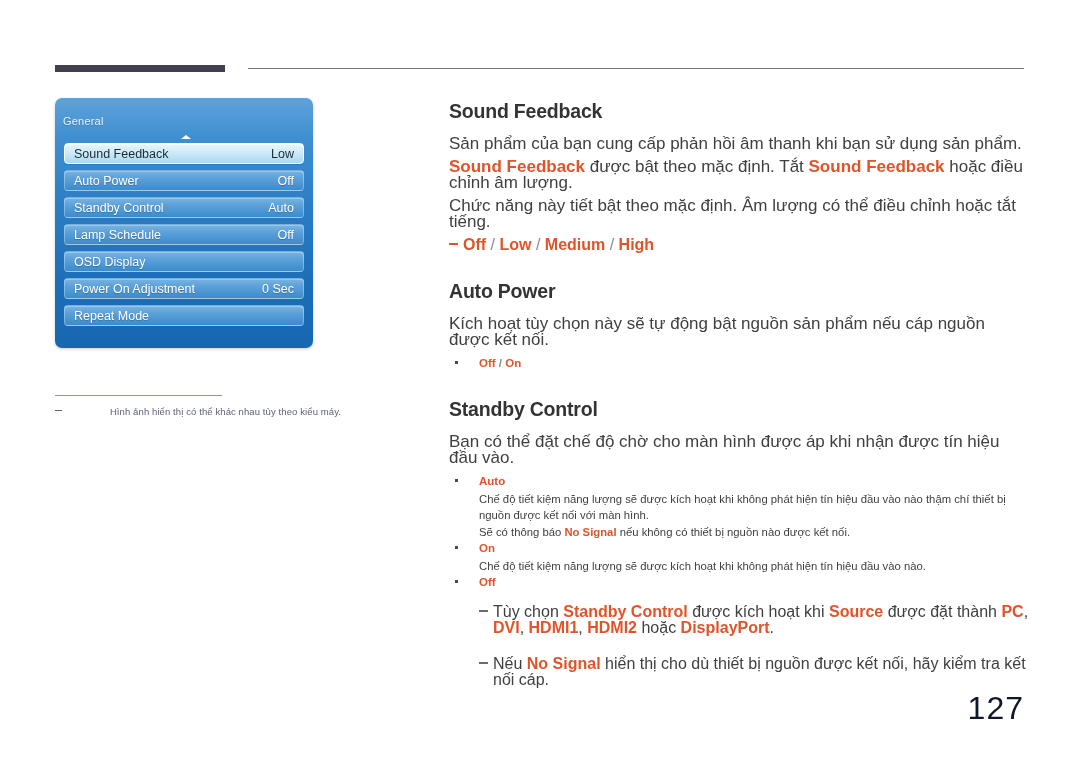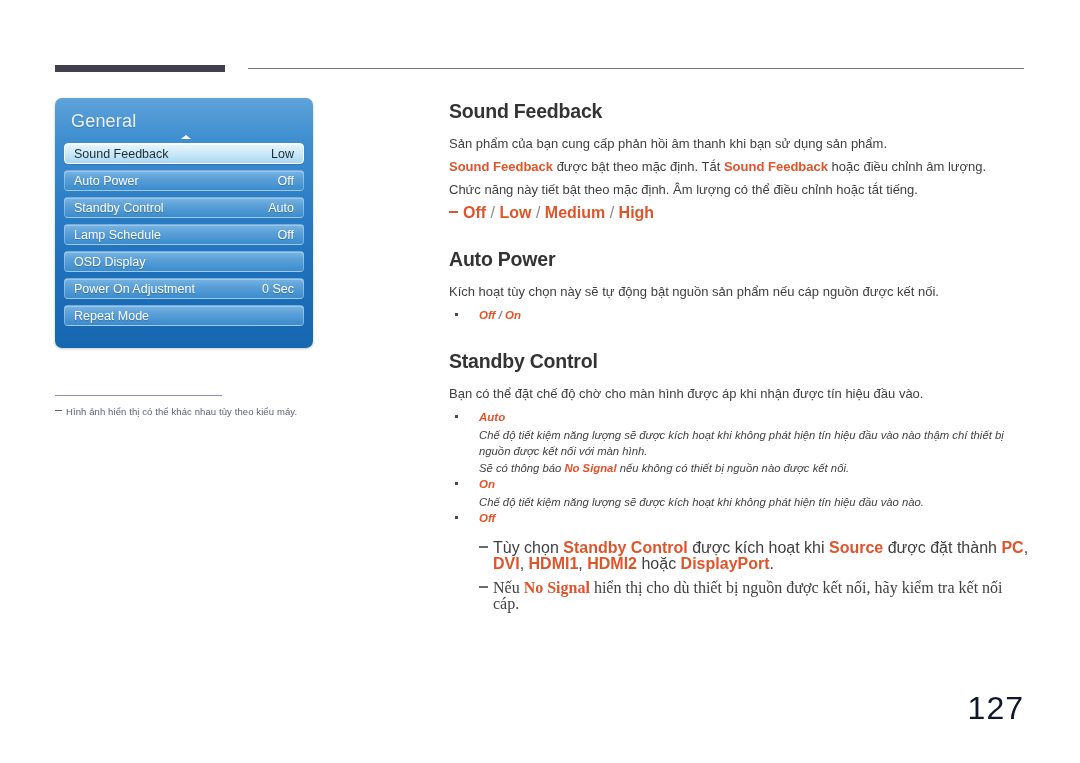--- a/index.html
+++ b/index.html
@@ -54,24 +54,24 @@
                 #1d6fba 72%,
                 #1667b0 100%);
     box-shadow: 0 1px 3px rgba(0,0,0,0.22);
     padding: 10px 0 16px 0;
     box-sizing: border-box;
     overflow: hidden;
   }
 
   .osd-title {
     color: #eaf3fb;
-    font-size: 18px;
+    font-size: 11px;
     font-weight: 400;
     letter-spacing: 0.2px;
-    padding: 2px 0 0 16px;
+    padding: 2px 0 0 8px;
     line-height: 22px;
     text-shadow: 0 1px 1px rgba(0,0,0,0.18);
   }
 
   .osd-arrow {
     width: 0; height: 0;
     border-left: 5px solid transparent;
     border-right: 5px solid transparent;
     border-bottom: 4px solid #ffffff;
     margin: 3px 0 4px 126px;
@@ -121,20 +121,21 @@
     background: #8e93b5;
   }
   .panel-note {
     margin-top: 9px;
     font-size: 9.5px;
     color: #5d6276;
     letter-spacing: 0.1px;
     line-height: 13px;
     position: relative;
     padding-left: 11px;
+    text-align: center;
   }
   .panel-note .dash {
     position: absolute;
     left: 0; top: 5px;
     width: 7px; height: 1px;
     background: #5d6276;
   }
 
   
   #content {
@@ -146,21 +147,21 @@
   h2.sec-title {
     font-size: 19.5px;
     font-weight: bold;
     color: #333333;
     margin: 0 0 13px 0;
     letter-spacing: -0.2px;
   }
   .sec-title.spaced { margin-top: 27px; }
 
   p.body-line {
-    font-size: 13px;
+    font-size: 17px;
     color: #3f3f3f;
     margin: 0 0 7px 0;
     line-height: 16px;
   }
 
   .kw { color: #e0542a; font-weight: bold; }
   .sep { color: #8a8a8a; }
 
   
   .dash-note {
@@ -177,21 +178,20 @@
     width: 9px; height: 1.5px;
     background: #e0542a;
   }
   .dash-note.gray > .dash { background: #6b6b6b; }
 
   
   .bullet-item {
     position: relative;
     padding-left: 30px;
     margin-top: 0;
-    font-style: italic;
   }
   .bullet-item > .sq {
     position: absolute;
     left: 6px; top: 6px;
     width: 3px; height: 3px;
     background: #4a4a4a;
   }
   .bullet-head {
     font-size: 11.5px;
     font-weight: bold;
@@ -203,21 +203,21 @@
     color: #3f3f3f;
     line-height: 16px;
     margin-top: 2px;
   }
   .bullet-body.tight { margin-top: 1px; }
 
   .notes-block {
     margin-top: 14px;
     padding-left: 30px;
   }
-  .notes-block .dash-note + .dash-note { margin-top: 8px; font-family: Liberation Serif, serif; }
+  .notes-block .dash-note + .dash-note { margin-top: 20px; }
 
   
   #page-number {
     position: absolute;
     right: 56px; bottom: 36px;
     font-size: 32px;
     color: #0f172a;
     letter-spacing: 1px;
     font-weight: 300;
   }

